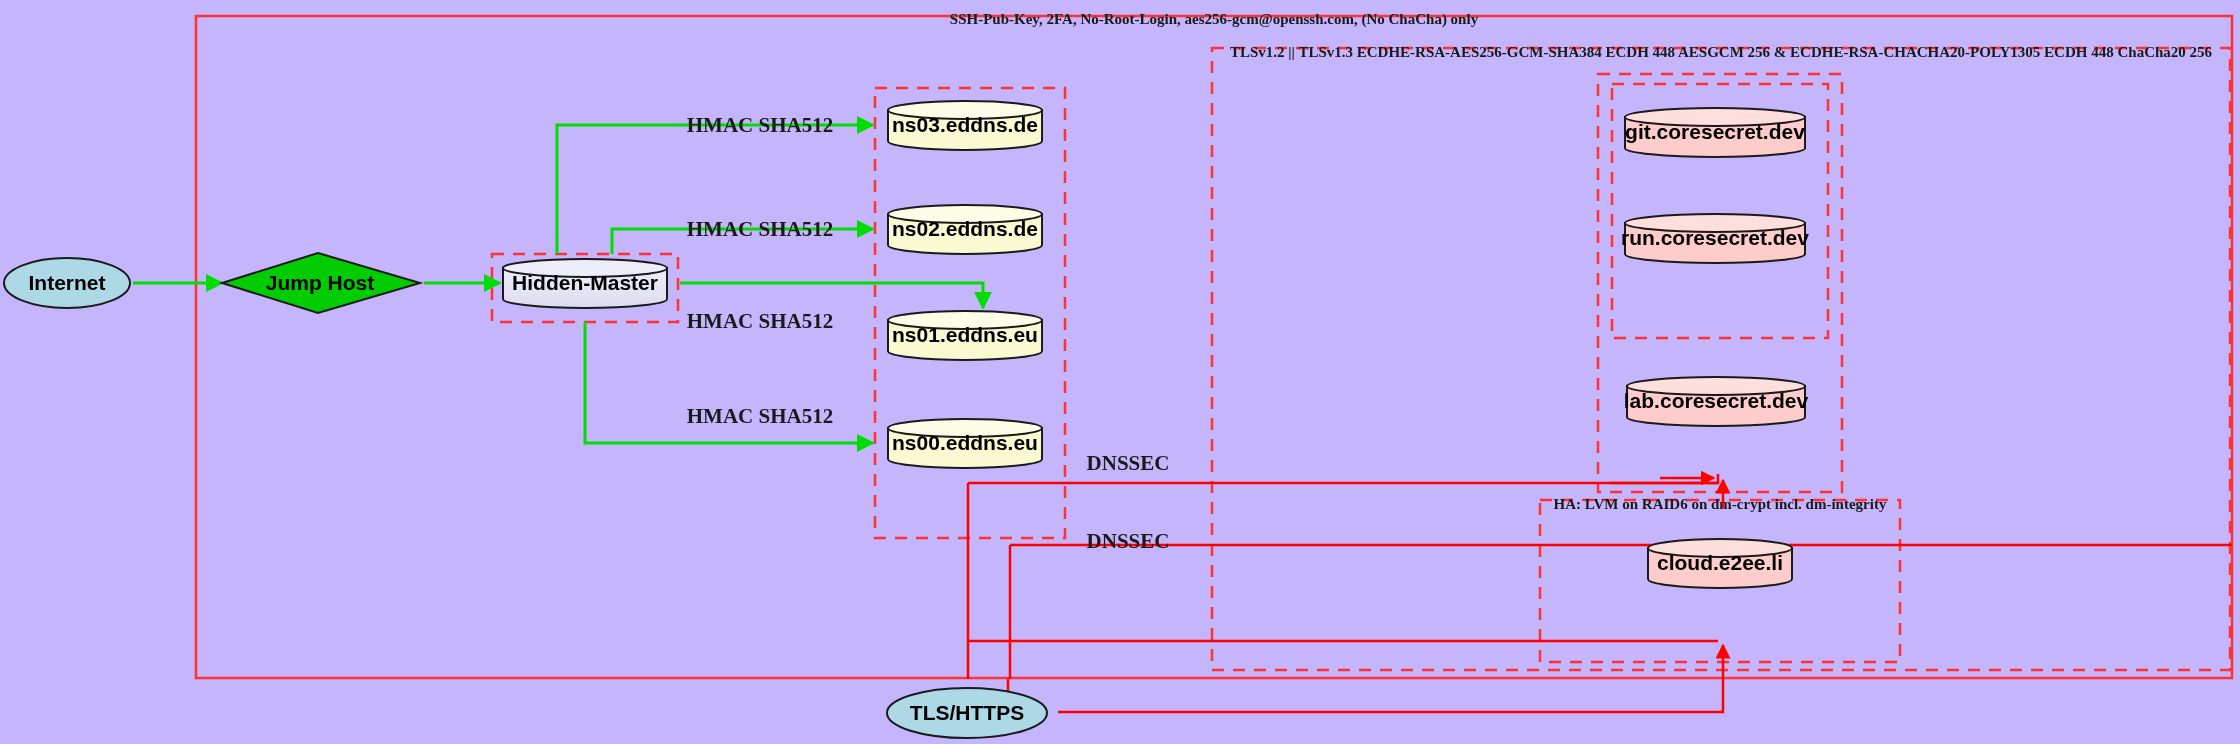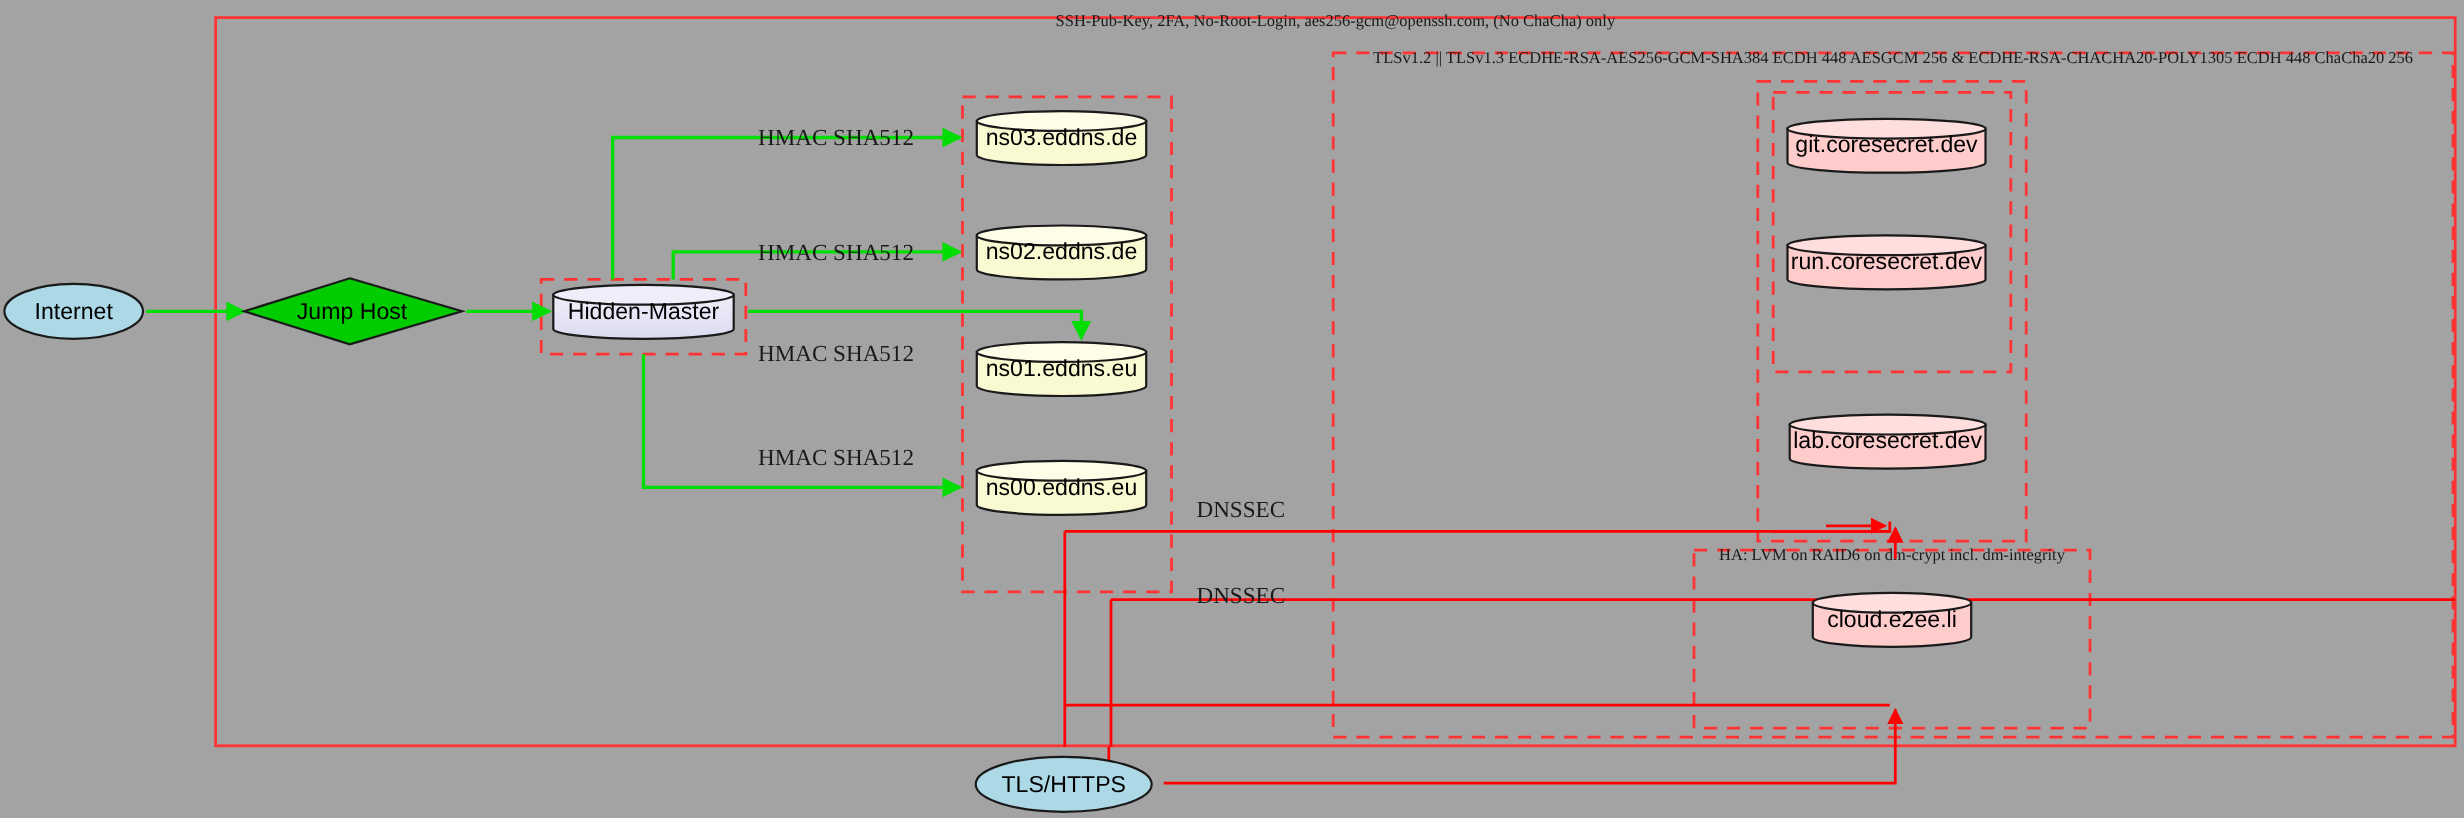--- a/index.html
+++ b/index.html
@@ -8,22 +8,23 @@
     padding: 0;
     background: #ffffff;
   }
   body {
     font-family: "Liberation Sans", sans-serif;
   }
   #diagram-root {
     position: relative;
     width: 2240px;
     height: 744px;
-    background: #a3a3a3;
+    background: #c4b5fd;
     overflow: hidden;
+    font-weight: bold;
   }
   svg#diagram-canvas {
     position: absolute;
     left: 0;
     top: 0;
     width: 2240px;
     height: 744px;
   }
   .cluster-label {
     font-family: "Liberation Serif", serif;

